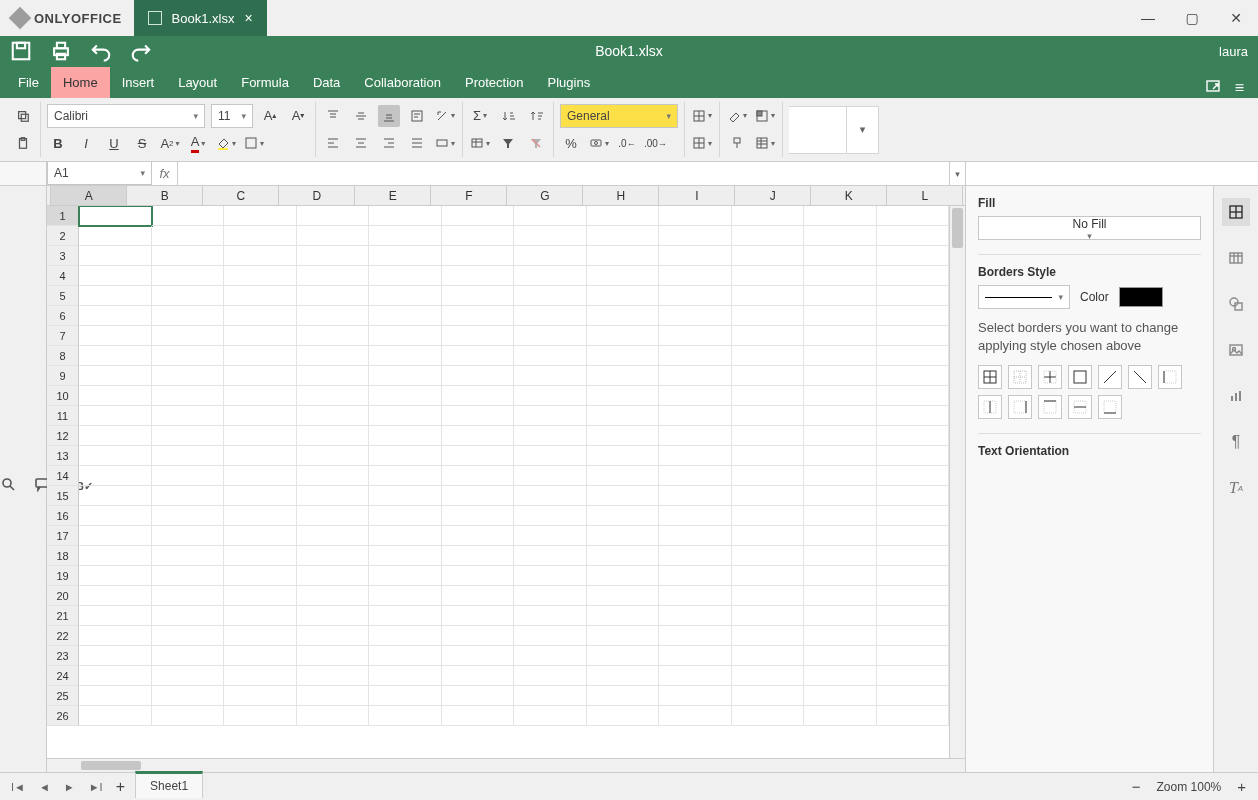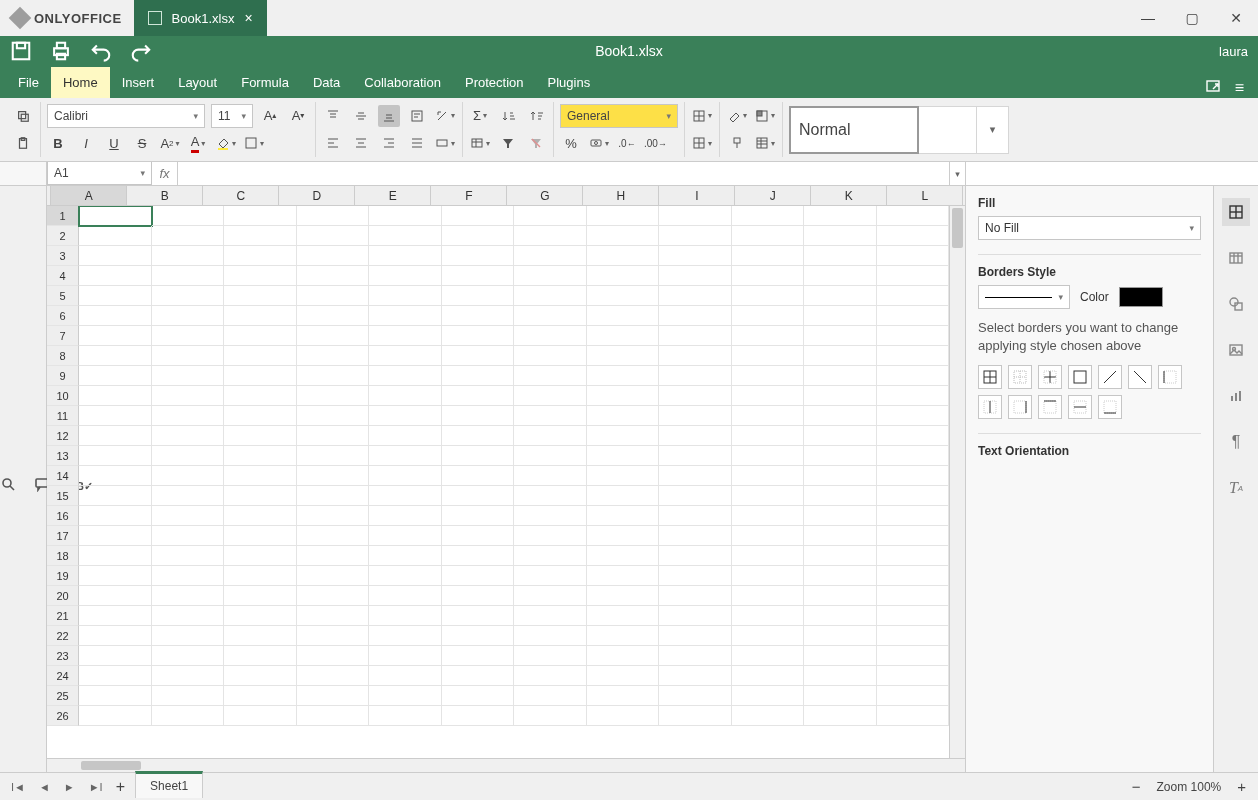--- a/index.html
+++ b/index.html
@@ -17,21 +17,21 @@
 
 
 .topstrip { height: 30px; background: #3a8059; display: flex; align-items: center; color: #fff; padding: 0 10px; gap: 18px; position: relative; }
 .ts-icon { width: 22px; height: 22px; display: flex; align-items: center; justify-content: center; cursor: pointer; font-size: 15px; }
 .doc-title-center { position: absolute; left: 50%; transform: translateX(-50%); font-size: 14px; }
 .user-name { margin-left: auto; font-size: 13px; }
 
 
 .menubar-wrap { height: 32px; background: #3a8059; display: flex; align-items: flex-end; color: #fff; padding-left: 6px; position: relative; }
 .menutab { padding: 8px 12px; font-size: 13px; cursor: pointer; }
-.menutab.active { background: #fef9c3; color: #333; }
+.menutab.active { background: #fca5a5; color: #333; }
 .right-menu-icons { margin-left: auto; display: flex; gap: 14px; padding-right: 14px; align-items: center; }
 .right-menu-icons div { cursor: pointer; font-size: 16px; }
 
 
 .ribbon { height: 64px; background: #f0f0f0; border-bottom: 1px solid #ccc; display: flex; align-items: stretch; padding: 4px 6px; }
 .rcol { display: flex; flex-direction: column; justify-content: space-around; padding: 0 6px; border-right: 1px solid #d6d6d6; }
 .rcol:last-child { border-right: none; }
 .rrow { display: flex; align-items: center; gap: 6px; height: 28px; }
 .ibtn { min-width: 22px; height: 22px; display: flex; align-items: center; justify-content: center; cursor: pointer; font-size: 13px; color: #444; border-radius: 2px; position: relative; }
 .ibtn.active { background: #c4c4c4; }
@@ -75,21 +75,21 @@
 .cell.activecell { outline: 2px solid #3a8059; outline-offset: -1px; }
 .vscroll { width: 16px; background: #f0f0f0; border-left: 1px solid #ccc; position: relative; }
 .vscroll .thumb { position: absolute; top: 2px; left: 2px; right: 2px; height: 40px; background: #c6c6c6; border-radius: 2px; }
 .hscroll-row { height: 14px; background: #f0f0f0; border-top: 1px solid #ccc; display: flex; }
 .hscroll-track { flex: 1; position: relative; }
 .hscroll-track .thumb { position: absolute; left: 2px; top: 2px; bottom: 2px; width: 60px; background: #c6c6c6; border-radius: 2px; }
 
 
 .rightpanel { width: 248px; border-left: 1px solid #ccc; background: #f8f8f8; padding: 10px 12px; font-size: 12px; color: #333; }
 .rp-label { font-weight: 600; margin-bottom: 6px; font-size: 12px; }
-.rp-select { width: 100%; height: 24px; border: 1px solid #c6c6c6; background: #fff; display: flex; align-items: center; justify-content: space-between; padding: 0 6px; margin-bottom: 14px; cursor: pointer; }
+.rp-select { width: 100%; height: 24px; border: 1px solid #c6c6c6; background: #fff; display: flex; align-items: center; justify-content: space-between; padding: 0 6px; margin-bottom: 14px; cursor: pointer; flex-direction: column; }
 .rp-hr { border: none; border-top: 1px solid #ddd; margin: 10px 0; }
 .border-row { display: flex; align-items: center; gap: 10px; margin-bottom: 10px; }
 .border-style-box { width: 92px; height: 24px; border: 1px solid #c6c6c6; background: #fff; display: flex; align-items: center; justify-content: space-between; padding: 0 6px; cursor: pointer; }
 .border-line { flex: 1; height: 1px; background: #000; }
 .color-swatch { width: 44px; height: 20px; background: #000; border: 1px solid #999; cursor: pointer; }
 .border-hint { font-size: 13px; color: #555; margin-bottom: 10px; line-height: 1.4; }
 .border-grid { display: flex; flex-wrap: wrap; gap: 6px; margin-bottom: 14px; }
 .bbtn { width: 24px; height: 24px; border: 1px solid #c6c6c6; background: #fff; cursor: pointer; display: flex; align-items: center; justify-content: center; }
 .bbtn svg { width: 14px; height: 14px; }
 .angle-row { display: flex; align-items: center; gap: 10px; }
@@ -419,23 +419,20 @@
           <svg viewBox="0 0 14 14" fill="none" stroke="#555">
             <rect x="2" y="2" width="10" height="10"></rect>
             <line x1="2" y1="5" x2="12" y2="5"></line>
             <line x1="2" y1="8" x2="12" y2="8"></line>
             <line x1="6" y1="2" x2="6" y2="12"></line>
           </svg>
         </div>
     </div>
   </div>
   <div class="rcol" style="flex-direction:row;align-items:center;border-right:none">
-    <div class="style-normal">
-        <span>Normal</span>
-      </div>
     <div class="style-blank"></div>
     <div class="style-expand">▾</div>
   </div>
 </div>
 
 <div class="fbar">
   <div class="leftcol-spacer"></div>
   <div class="namebox">
       <span>A1</span>
       <span class="caret">▾</span>

